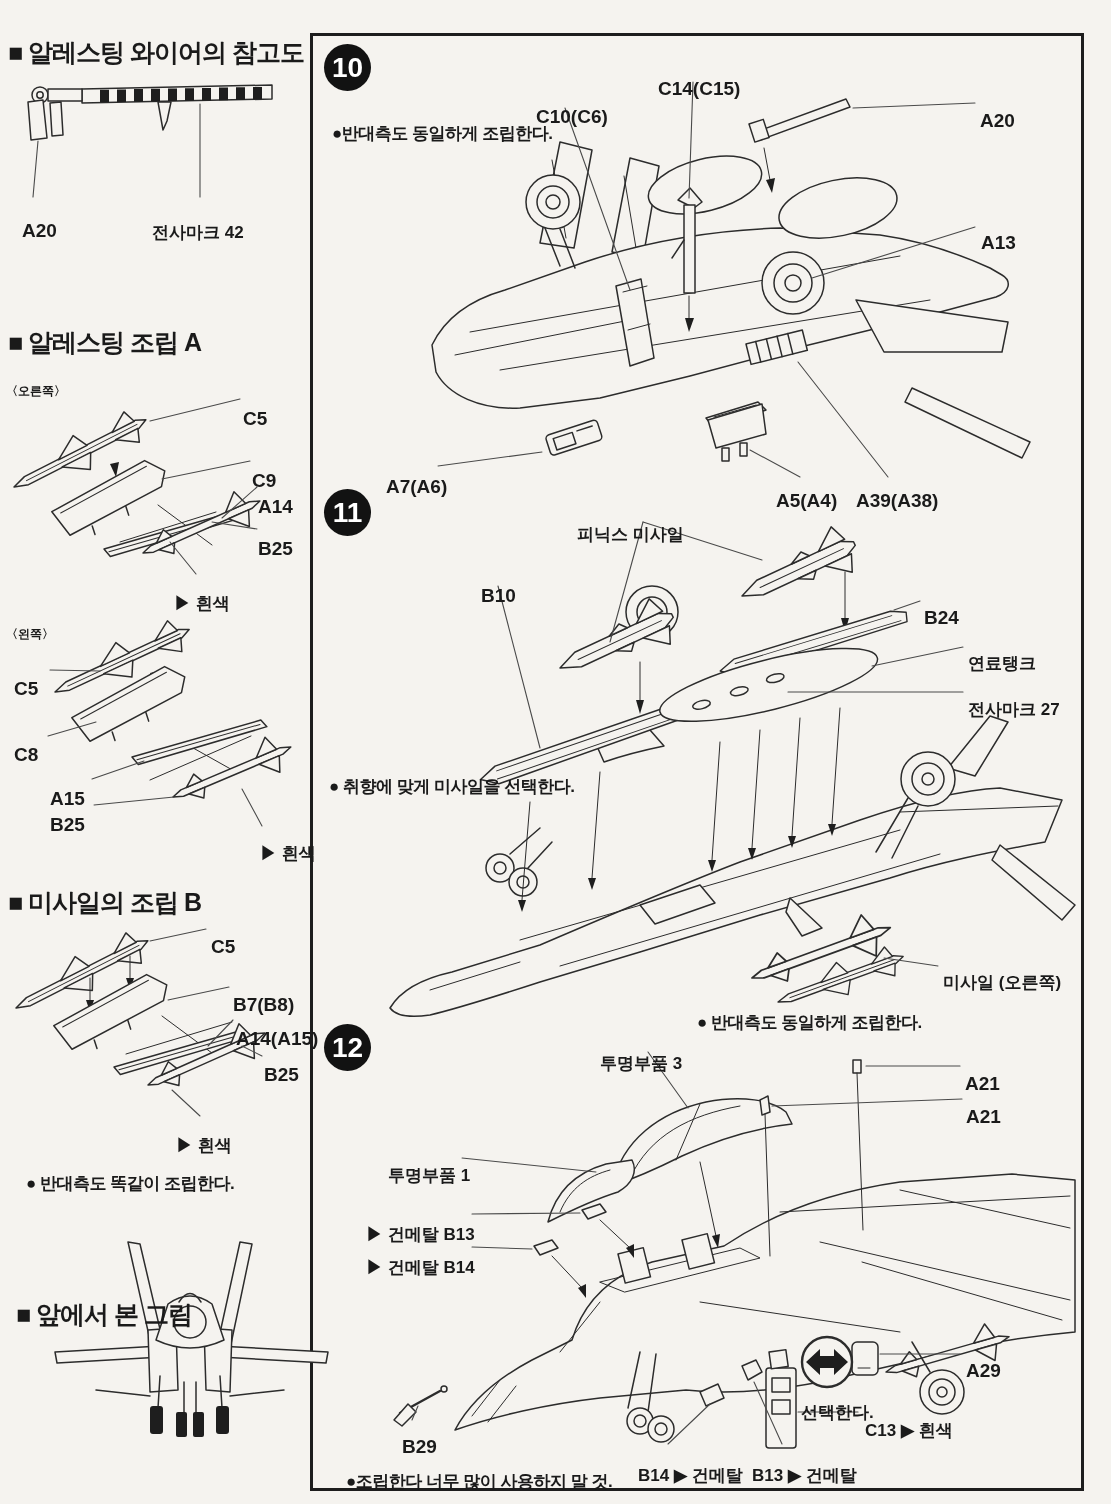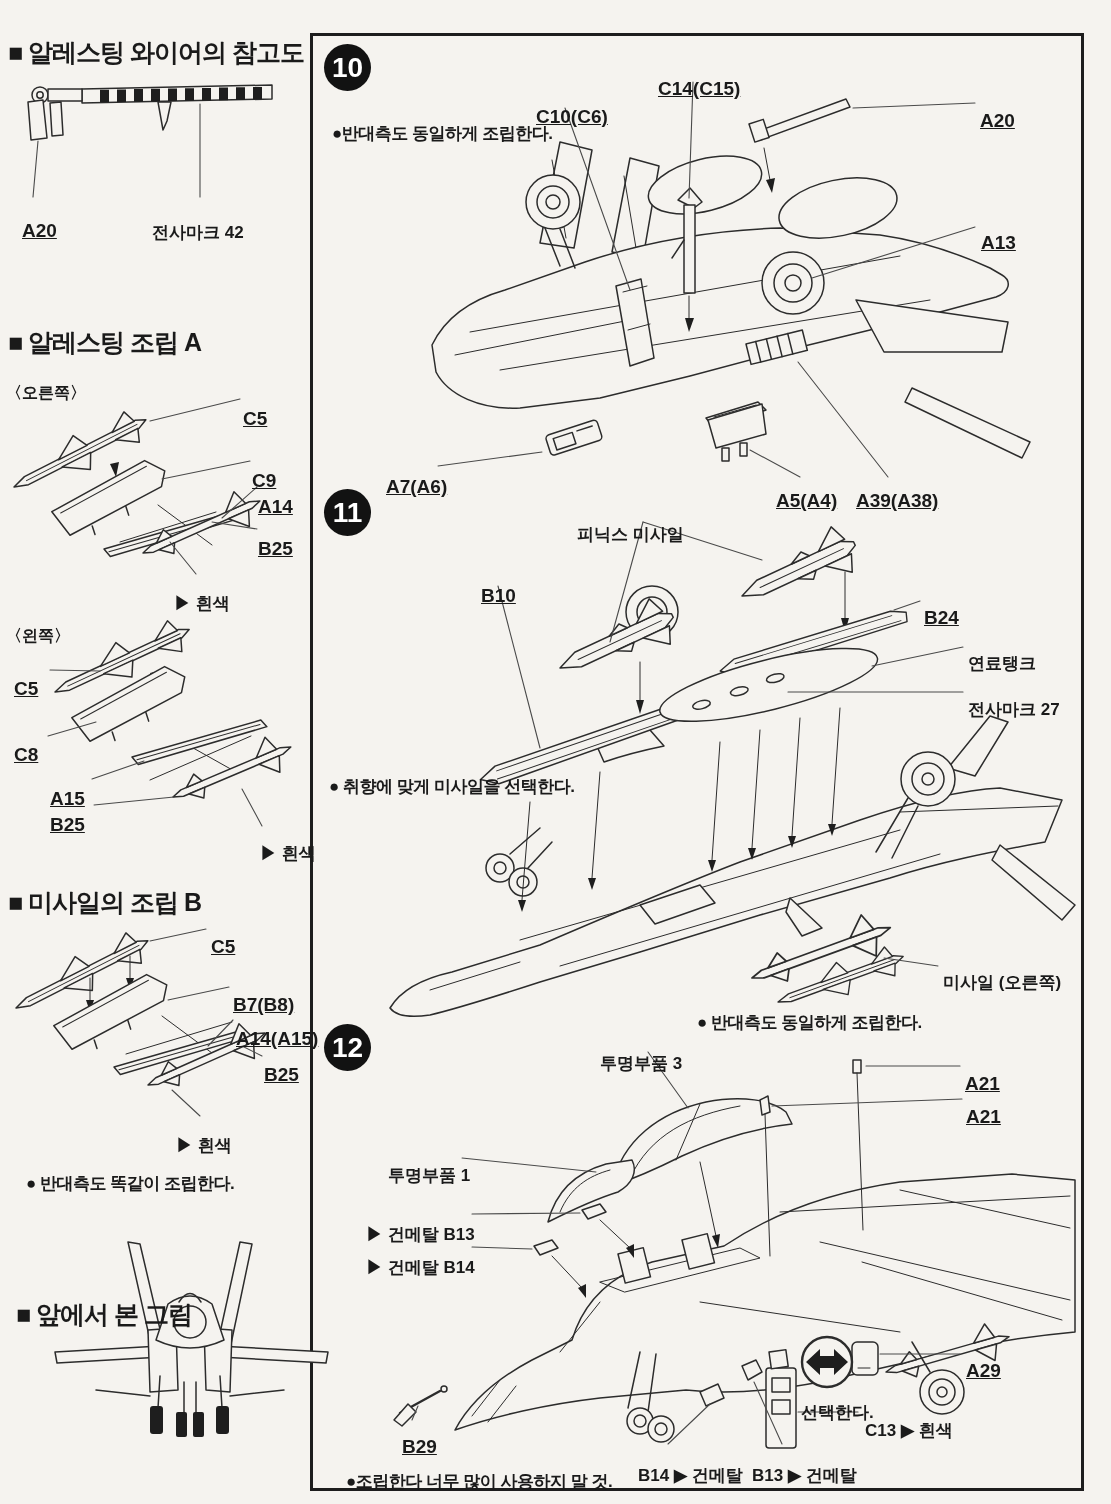--- a/index.html
+++ b/index.html
@@ -11,23 +11,23 @@
   svg.art .p{fill:#f5f3ef;}
   svg.art .arr{fill:#1e1e1e;stroke:none;}
   svg.art .ld{stroke:#4a4a4a;stroke-width:1.1;}
   svg.art .thin{stroke-width:1;}
   svg.art .thick{stroke-width:2.4;}
   .txt{position:absolute;z-index:3;white-space:nowrap;margin-top:20px;}
   .sec-title{font-size:25px;font-weight:bold;letter-spacing:-1px;}
   .step-title{font-size:31px;font-weight:bold;letter-spacing:-1px;}
   .step-badge{width:47px;height:47px;border-radius:50%;background:#121212;color:#fff;
     display:flex;align-items:center;justify-content:center;font-size:28px;font-weight:bold;z-index:3;position:absolute;}
-  .lbl{font-size:19px;font-weight:bold;text-decoration:underline;}
+  .lbl{font-size:19px;font-weight:bold;}
   .klbl{font-size:17px;font-weight:bold;}
-  .side{font-size:16px;font-weight:bold;}
+  .side{font-size:12px;font-weight:bold;}
   .note{font-size:17px;font-weight:bold;letter-spacing:-0.5px;}
 </style>
 </head>
 <body>
 
 <div id="page">
 
   <div class="mainbox"></div>
 
   <svg class="art" width="1111" height="1504" viewBox="0 0 1111 1504">

